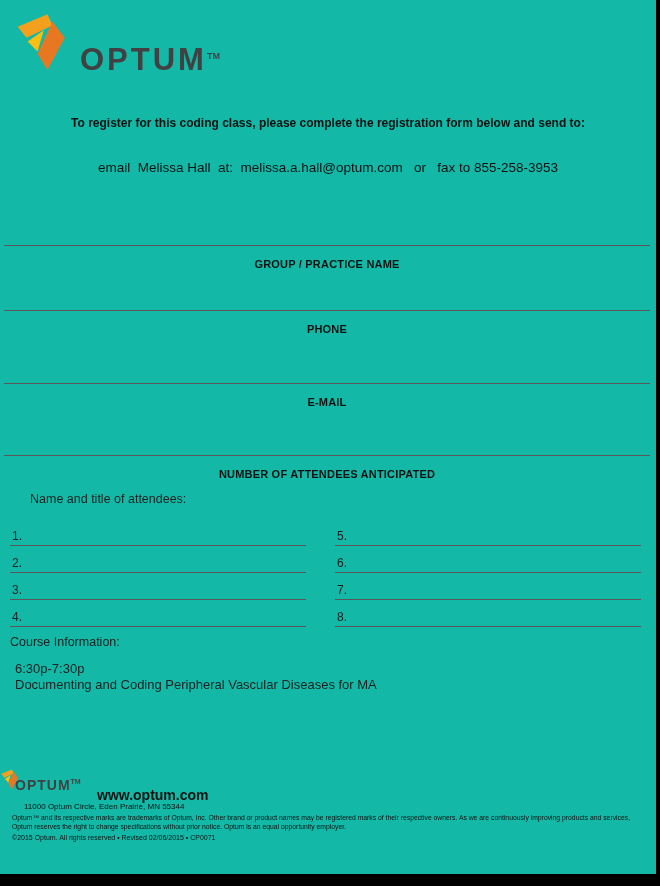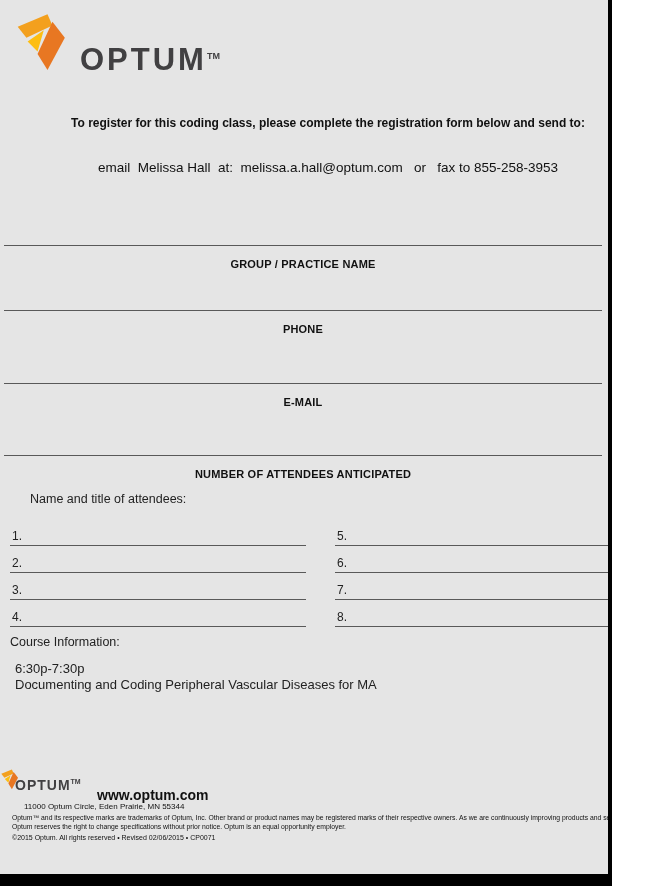--- a/index.html
+++ b/index.html
@@ -1,20 +1,20 @@
 <!DOCTYPE html>
 <html><head>
 <meta charset="utf-8">
 <style>
   * { margin:0; padding:0; box-sizing:border-box; }
   html,body { background:#ffffff; }
   body { font-family:"Liberation Sans", sans-serif; color:#1f1f1f; }
   .page {
-    position:relative; width:612px; height:886px;
-    background:#e5e5e5; overflow:hidden;
+    position:relative; width:660px; height:886px;
+    background:#14b8a6; overflow:hidden;
   }
   
   .edge-right  { position:absolute; top:0; right:0; width:4px; height:886px; background:#000; }
   .edge-bottom { position:absolute; left:0; bottom:0; width:660px; height:12px; background:#000; }
 
   
   .logo-main { position:absolute; top:10px; left:14px; width:62px; height:68px; }
   .wordmark  { position:absolute; left:80px; top:42px; font-size:31px; font-weight:bold;
                color:#414042; letter-spacing:3px; }
   .wordmark sup { font-size:9px; letter-spacing:0; }

